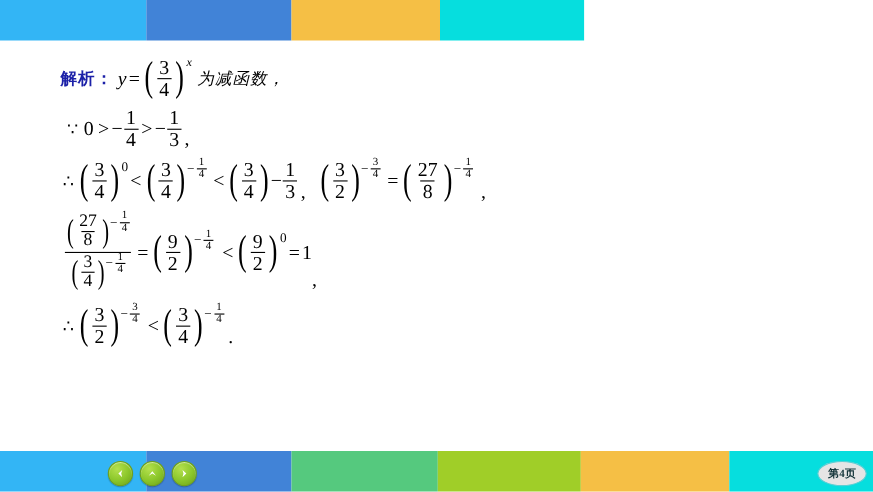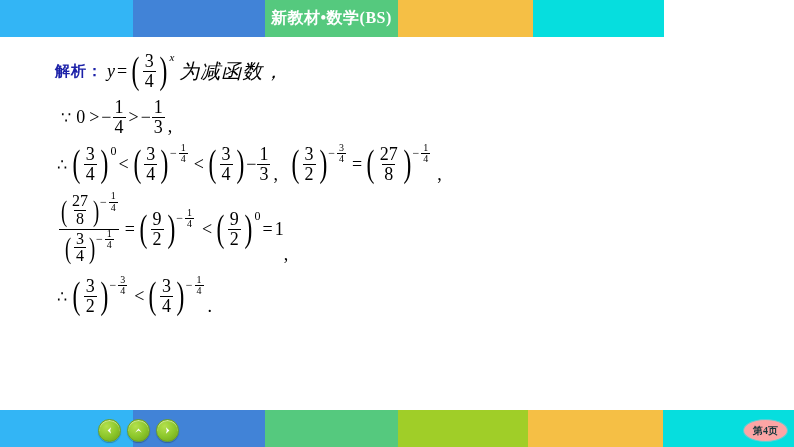--- a/index.html
+++ b/index.html
@@ -75,21 +75,21 @@
 
   .tag-jiexi {
     color: #1c21a8;
     font-family: "Liberation Serif", "DejaVu Serif", serif;
     font-size: 15px;
     font-weight: bold;
     letter-spacing: 1px;
   }
   .cn {
     font-family: "Liberation Serif", "DejaVu Serif", serif;
-    font-size: 20px;
+    font-size: 15px;
     font-style: italic;
     letter-spacing: 1px;
   }
   .cn-plain {
     font-family: "Liberation Serif", "DejaVu Serif", serif;
     font-size: 17px;
     letter-spacing: 1px;
   }
   .var {
     font-family: "Liberation Serif", "DejaVu Serif", serif;
@@ -200,44 +200,41 @@
   }
   .navbtn svg { display: block; }
 
   .page-badge {
     position: absolute;
     right: 6px;
     top: 419px;
     width: 43px;
     height: 21px;
     border-radius: 50%;
-    background: #fca5a5;
+    background: #e5e5e5;
     border: 1px solid #59cfd4;
     display: flex;
     align-items: center;
     justify-content: center;
     z-index: 5;
   }
   .page-badge span {
     font-family: "Liberation Serif", "DejaVu Serif", serif;
     font-size: 10px;
     color: #15363b;
     font-weight: bold;
     letter-spacing: 0.2px;
   }
 </style>
 </head>
 <body>
 
 <div class="header-bar">
   <div class="hb-block hb-1"></div>
   <div class="hb-block hb-2"></div>
-  <div class="hb-block hb-3">
-    <span class="hb-label">新教材•数学(BS)</span>
-  </div>
   <div class="hb-block hb-5"></div>
   <div class="hb-block hb-6"></div>
 </div>
 
 <div class="slide-body">
   <div class="math-area">
 
     <div class="mline l1">
       <span class="tag-jiexi">解析：</span>
       <span class="var" style="margin-left:4px;">y</span>

